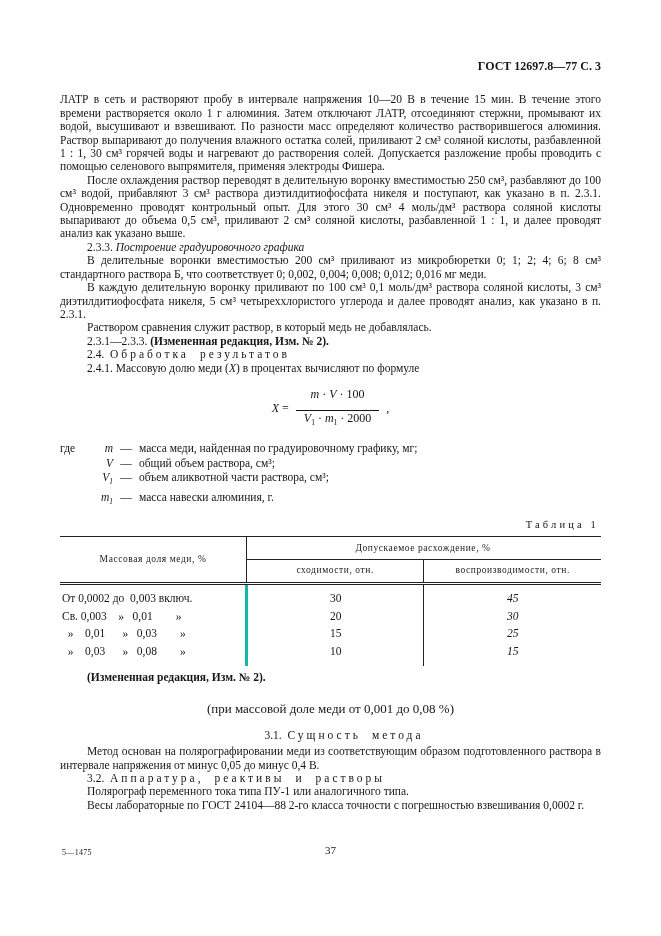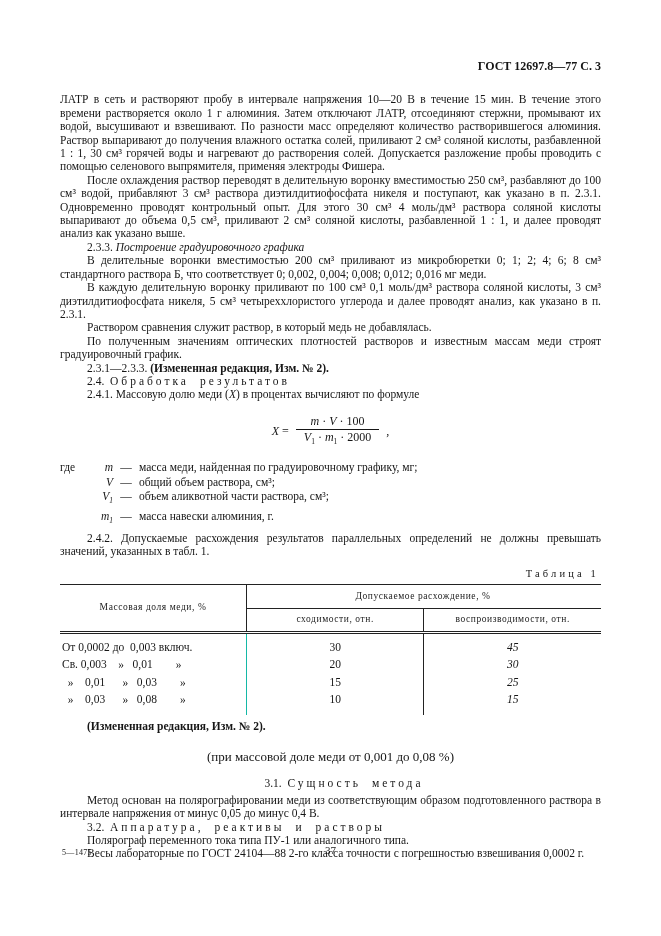--- a/index.html
+++ b/index.html
@@ -12,41 +12,41 @@
   .doc-header { text-align:right; font-weight:bold; font-size:12px; margin-bottom:20px; }
   p { margin:0; text-align:justify; }
   .ind { text-indent:27px; }
   .it { font-style:italic; }
   .b { font-weight:bold; }
   .sp-head .sp { letter-spacing:0.26em; word-spacing:0.45em; }
   .sp-head { text-align:left; }
   
   .formula { text-align:center; margin:13px 0 11px 0; font-size:12px; }
   .frac { display:inline-block; vertical-align:middle; text-align:center; margin:0 4px; }
-  .frac .num { display:block; border-bottom:1px solid #161616; padding:0 8px 1px 8px; }
+  .frac .num { display:block; border-bottom:1px solid #161616; padding:0 8px 9px 8px; }
   .frac .den { display:block; padding:1px 8px 0 8px; }
   .fvar { font-style:italic; }
   sub.fs { font-size:7.5px; }
   
   .where { margin:2px 0 3px 0; line-height:14.6px; }
   .where-row { display:flex; }
   .w-lead { width:27px; flex:none; }
   .w-term { width:26px; flex:none; text-align:right; font-style:italic; }
   .w-dash { width:26px; flex:none; text-align:center; }
   .w-desc { flex:1; }
   
   .tbl-caption { text-align:right; letter-spacing:0.3em; font-size:10.5px; margin:8px 2px 4px 0; }
   table.t1 { border-collapse:collapse; width:541px; border-top:1px solid #222; table-layout:fixed; }
   table.t1 th { font-weight:normal; font-size:9.5px; letter-spacing:0.06em; color:#222; }
   .th-col1 { width:184px; border-right:1px solid #222; border-bottom:3px double #222; vertical-align:middle; text-align:center; }
   .th-group { border-bottom:1px solid #222; text-align:center; padding:5px 2px 4px 0; }
   .th-sub { border-bottom:3px double #222; text-align:center; padding:4px 2px 5px 2px; }
   .th-sub1 { width:162px; border-right:1px solid #222; }
   table.t1 td { font-size:11.5px; line-height:15.5px; vertical-align:top; }
-  td.range { border-right:1px solid #14b8a6; white-space:pre; padding-left:2px; text-align:left; }
+  td.range { border-right:3px solid #14b8a6; white-space:pre; padding-left:2px; text-align:left; }
   td.v1 { border-right:1px solid #222; text-align:center; }
   td.v2 { text-align:center;font-style:italic; }
   tr.first td { padding-top:6px; }
   tr.last td { padding-bottom:7px; }
   .amendment2 { margin:5px 0 16px 0; }
   .sec3-title { text-align:center; font-weight:bold; font-size:12.5px; margin:6px 0 0 0; line-height:15px; }
   .sec3-sub { text-align:center; font-weight:normal; font-size:13px; margin:0 0 13px 0; line-height:15px; }
   .h-gap { margin-top:4px; margin-bottom:3px;text-align:center; }
   .footer-imprint { position:absolute; left:62px; top:846px; font-size:8px; letter-spacing:0.04em; }
   .page-number { position:absolute; left:0; right:0; top:844px; text-align:center; font-size:11px; }
@@ -63,21 +63,20 @@
   <p class="ind">После охлаждения раствор переводят в делительную воронку вместимостью 250 см³, разбавляют до 100 см³ водой, прибавляют 3 см³ раствора диэтилдитиофосфата никеля и поступают, как указано в п. 2.3.1. Одновременно проводят контрольный опыт. Для этого 30 см³ 4 моль/дм³ раствора соляной кислоты выпаривают до объема 0,5 см³, приливают 2 см³ соляной кислоты, разбавленной 1 : 1, и далее проводят анализ как указано выше.</p>
 
   <p class="ind"><span>2.3.3.</span> <span class="it">Построение градуировочного графика</span></p>
 
   <p class="ind">В делительные воронки вместимостью 200 см³ приливают из микробюретки 0; 1; 2; 4; 6; 8 см³ стандартного раствора Б, что соответствует 0; 0,002, 0,004; 0,008; 0,012; 0,016 мг меди.</p>
 
   <p class="ind">В каждую делительную воронку приливают по 100 см³ 0,1 моль/дм³ раствора соляной кислоты, 3 см³ диэтилдитиофосфата никеля, 5 см³ четыреххлористого углерода и далее проводят анализ, как указано в п. 2.3.1.</p>
 
   <p class="ind">Раствором сравнения служит раствор, в который медь не добавлялась.</p>
 
-  <p class="ind">По полученным значениям оптических плотностей растворов и известным массам меди строят градуировочный график.</p>
 
   <p class="ind"><span>2.3.1—2.3.3. </span><span class="b">(Измененная редакция, Изм. № 2).</span></p>
 
   <p class="ind sp-head"><span>2.4.</span>&nbsp;&nbsp;<span class="sp">Обработка результатов</span></p>
 
   <p class="ind"><span>2.4.1. Массовую долю меди (</span><span class="it">X</span><span>) в процентах вычисляют по формуле</span></p>
 
   <div class="formula">
     <span class="fvar">X</span>
     <span>=</span>
@@ -108,21 +107,20 @@
         <span class="w-desc">объем аликвотной части раствора, см³;</span>
     </div>
     <div class="where-row">
       <span class="w-lead"></span>
         <span class="w-term"><span class="it">m</span><sub class="fs">1</sub></span>
         <span class="w-dash">—</span>
         <span class="w-desc">масса навески алюминия, г.</span>
     </div>
   </div>
 
-  <p class="ind">2.4.2. Допускаемые расхождения результатов параллельных определений не должны превышать значений, указанных в табл. 1.</p>
 
   <div class="tbl-caption">Таблица 1</div>
 
   <table class="t1">
     <thead>
       <tr>
         <th class="th-col1" rowspan="2">Массовая доля меди, %</th>
         <th class="th-group" colspan="2">Допускаемое расхождение, %</th>
       </tr>
       <tr>

